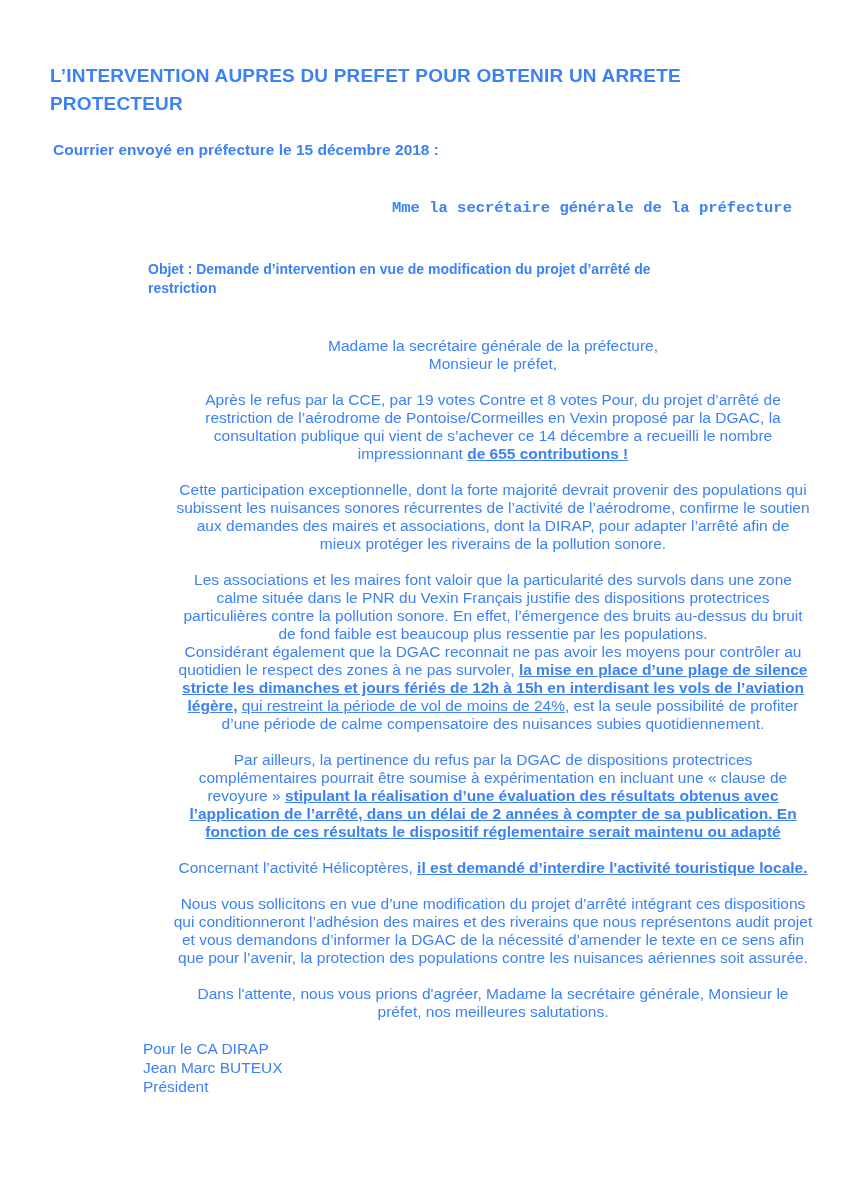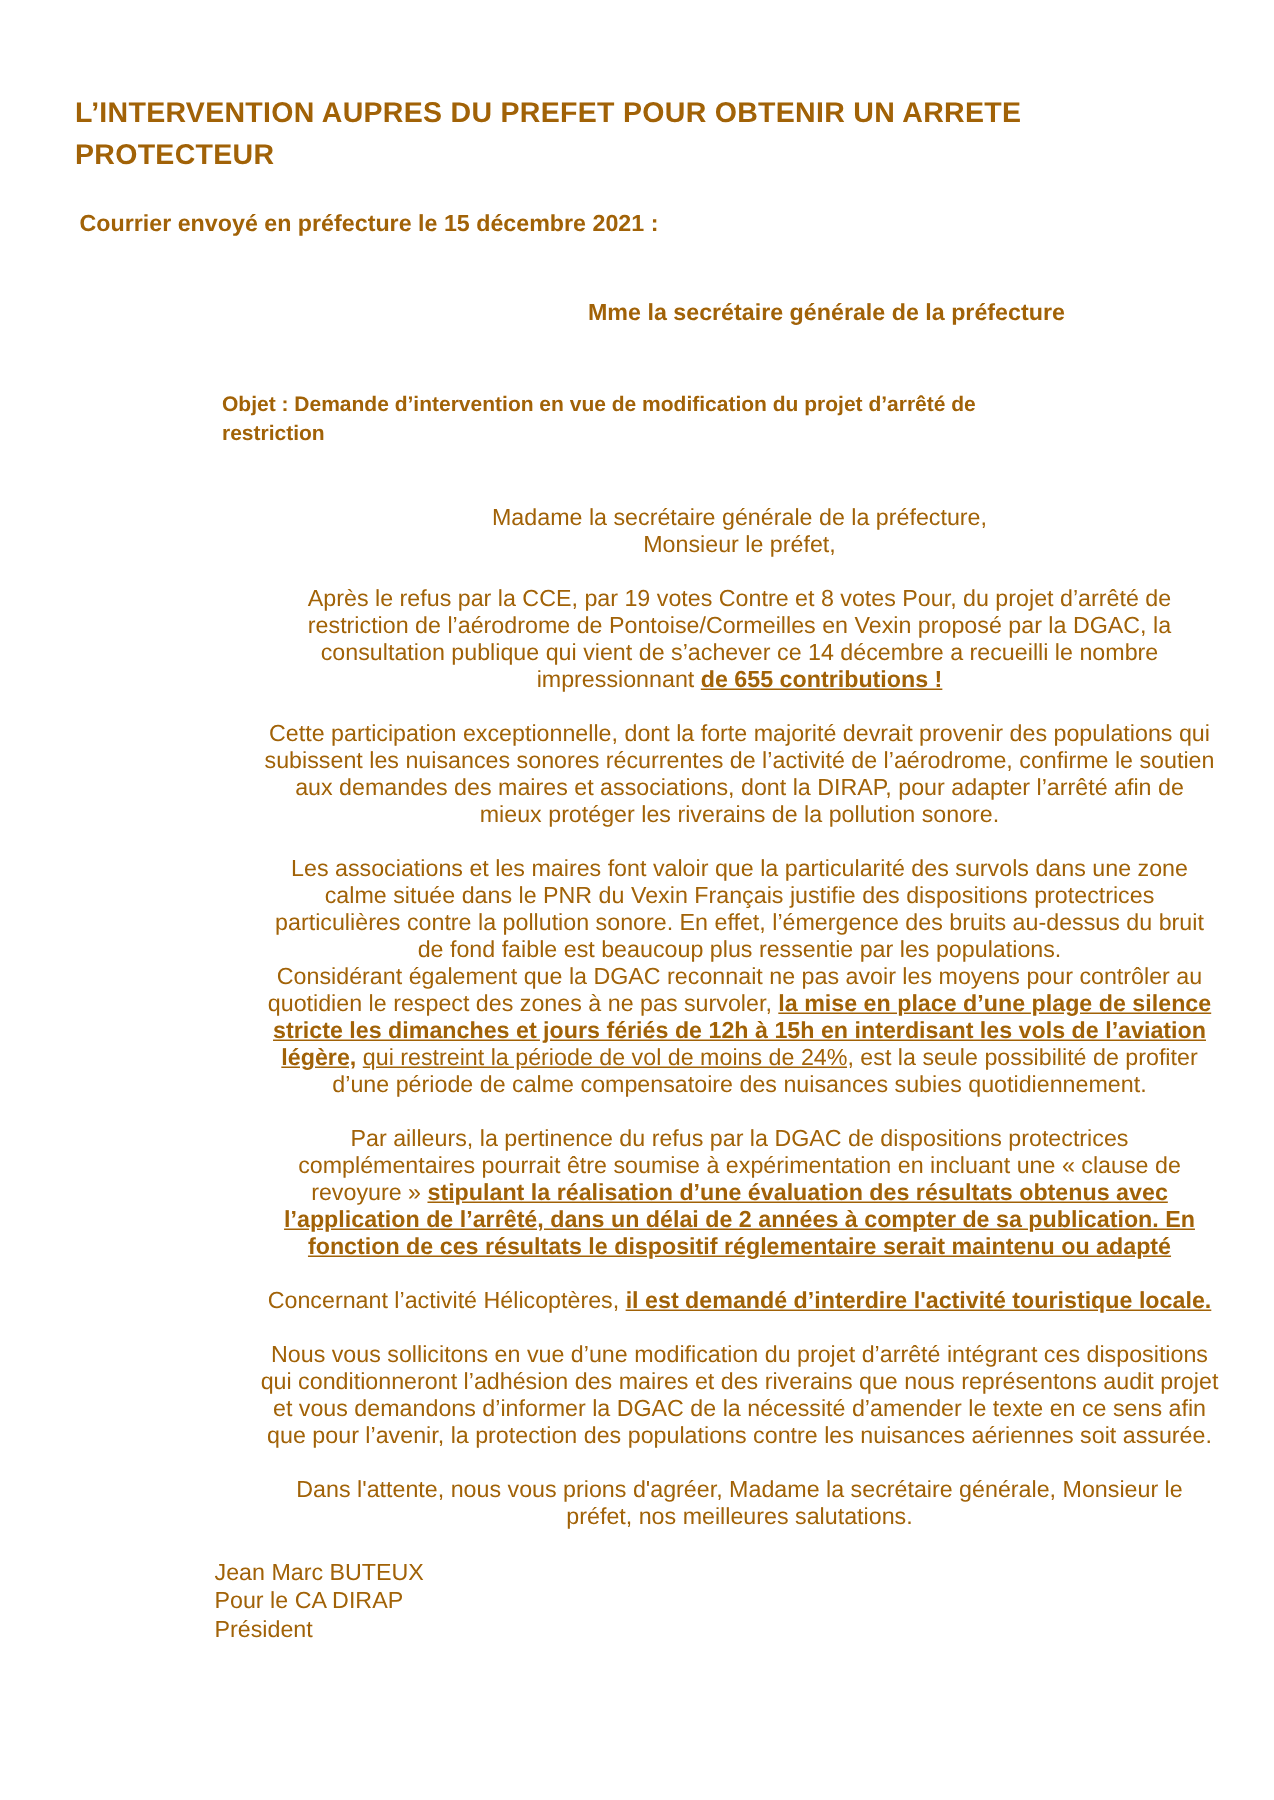--- a/index.html
+++ b/index.html
@@ -4,21 +4,21 @@
 <style>
   html, body { margin: 0; padding: 0; background: #ffffff; }
   .page {
     position: relative;
     width: 849px;
     height: 1200px;
     background: #ffffff;
     box-sizing: border-box;
     padding-top: 62px;
     font-family: "Liberation Sans", sans-serif;
-    color: #a16207;
+    color: #3b82f6;
     overflow: hidden;
   }
   .page * { margin: 0; padding: 0; }
   .title {
     margin-left: 50px;
     width: 720px;
     font-size: 19px;
     line-height: 28px;
     font-weight: 700;
     white-space: pre-line;
@@ -28,20 +28,21 @@
     margin: 23px 0 0 53px;
     font-size: 15.5px;
     line-height: 18px;
     font-weight: 700;
   }
   .recipients {
     margin: 40px 0 0 392px;
     font-size: 15.5px;
     line-height: 19px;
     font-weight: 700;
+    font-family: Liberation Mono, monospace;
   }
   .subject {
     margin: 42px 0 0 148px;
     width: 670px;
     font-size: 14px;
     line-height: 19px;
     font-weight: 700;
     white-space: pre-line;
   }
   .body-text {
@@ -62,21 +63,21 @@
   }
 </style>
 </head>
 <body>
 
 <div class="page">
 
   <h1 class="title">L’INTERVENTION AUPRES DU PREFET POUR OBTENIR UN ARRETE
 PROTECTEUR</h1>
 
-  <p class="sent">Courrier envoyé en préfecture le 15 décembre 2021 :</p>
+  <p class="sent">Courrier envoyé en préfecture le 15 décembre 2018 :</p>
 
   <div class="recipients">
     <div>Mme la secrétaire générale de la préfecture</div>
   </div>
 
   <p class="subject">Objet : Demande d’intervention en vue de modification du projet d’arrêté de
 restriction</p>
 
   <p class="body-text salutation">Madame la secrétaire générale de la préfecture,
 Monsieur le préfet,</p>
@@ -111,18 +112,18 @@
 
   <p class="body-text"><span>Nous vous sollicitons en vue d’une modification du projet d’arrêté intégrant ces dispositions
 qui conditionneront l’adhésion des maires et des riverains que nous représentons audit projet
 et vous demandons d’informer la DGAC de la nécessité d’amender le texte en ce sens afin
 que pour l’avenir, la protection des populations contre les nuisances aériennes soit assurée.</span></p>
 
   <p class="body-text"><span>Dans l'attente, nous vous prions d'agréer, Madame la secrétaire générale, Monsieur le
 préfet, nos meilleures salutations.</span></p>
 
   <div class="signature">
+    <div>Pour le CA DIRAP</div>
     <div>Jean Marc BUTEUX</div>
-    <div>Pour le CA DIRAP</div>
     <div>Président</div>
   </div>
 
 </div>
 
 </body></html>

